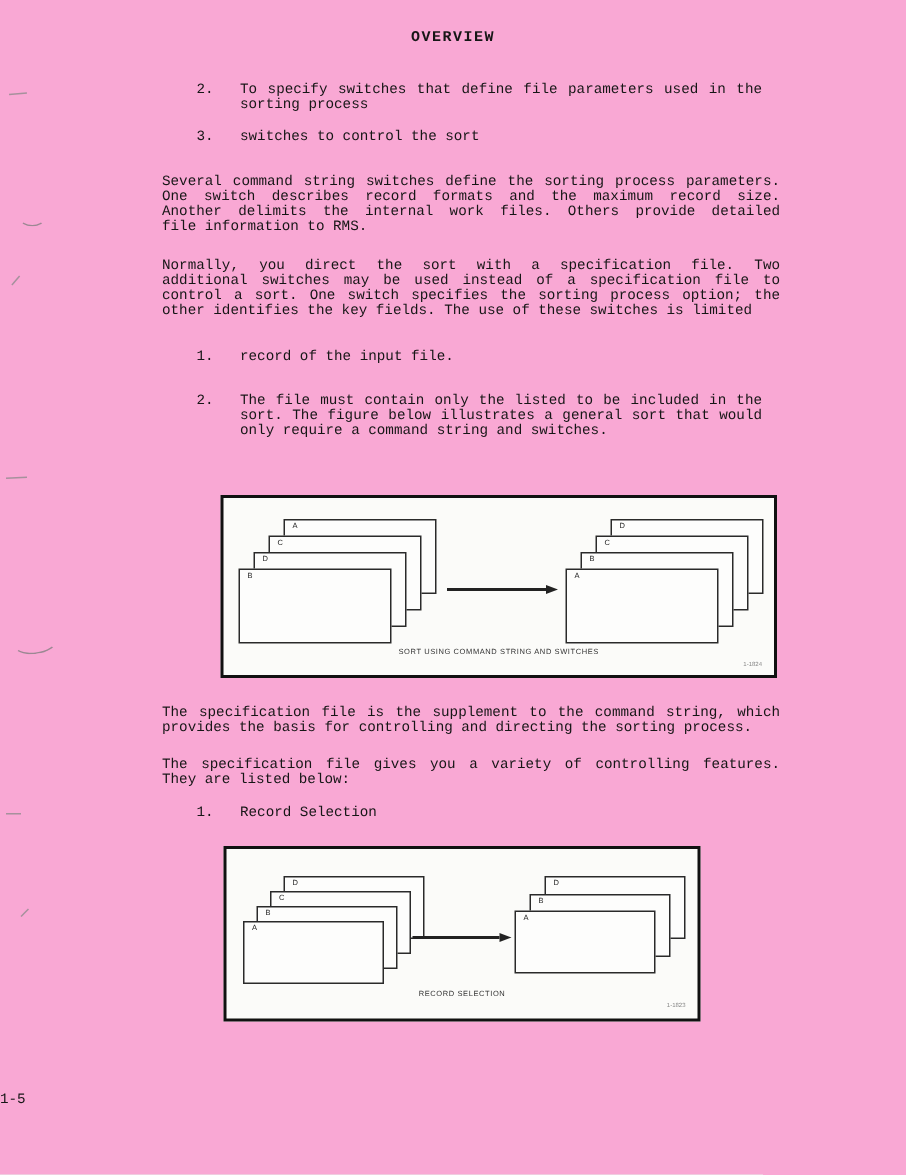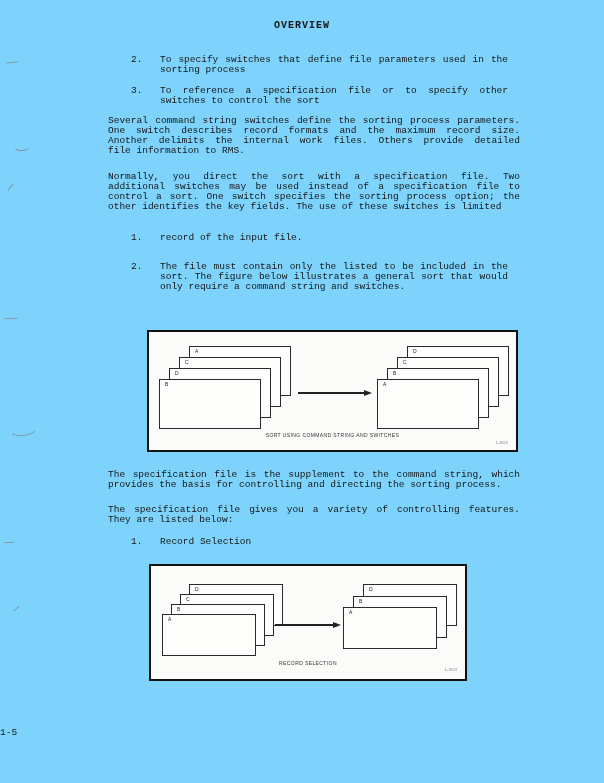--- a/index.html
+++ b/index.html
@@ -1,18 +1,18 @@
 <!DOCTYPE html>
 <html><head>
 <meta charset="utf-8">
 <style>
   html,body { margin:0; padding:0; background:#e9e9e7; }
   .page {
     position:relative; width:604px; height:783px;
-    background:#7dd3fc; overflow:hidden;
+    background:#f9a8d4; overflow:hidden;
     font-family:"Liberation Mono","DejaVu Sans Mono",monospace;
     color:#161616;
   }
   .hdr {
     position:absolute; top:20px; left:0; width:604px;
     text-align:center; font-size:10px; font-weight:bold; letter-spacing:1px;
   }
   .tblock { position:absolute; left:96px; width:412px; font-size:9.5px; line-height:10px;margin-left:12px; }
   .lblock { position:absolute; left:131px; width:377px; font-size:9.5px; line-height:10px; }
   .lblock .num { position:absolute; left:0; top:0; }
@@ -55,21 +55,20 @@
   <div class="lblock" style="top:55px">
     <span class="num">2.</span>
     <div class="ltext">
         <div class="line">To specify switches that define file parameters used in the</div>
         <div class="line">sorting process</div>
       </div>
   </div>
   <div class="lblock" style="top:86px">
     <span class="num">3.</span>
     <div class="ltext">
-        <div class="line">To reference a specification file or to specify other</div>
         <div class="line">switches to control the sort</div>
       </div>
   </div>
 
   <div class="tblock" style="top:116px">
       <div class="line">Several command string switches define the sorting process parameters.</div>
       <div class="line">One switch describes record formats and the maximum record size.</div>
       <div class="line">Another delimits the internal work files.  Others provide detailed</div>
       <div class="line">file information to RMS.</div>
     </div>

